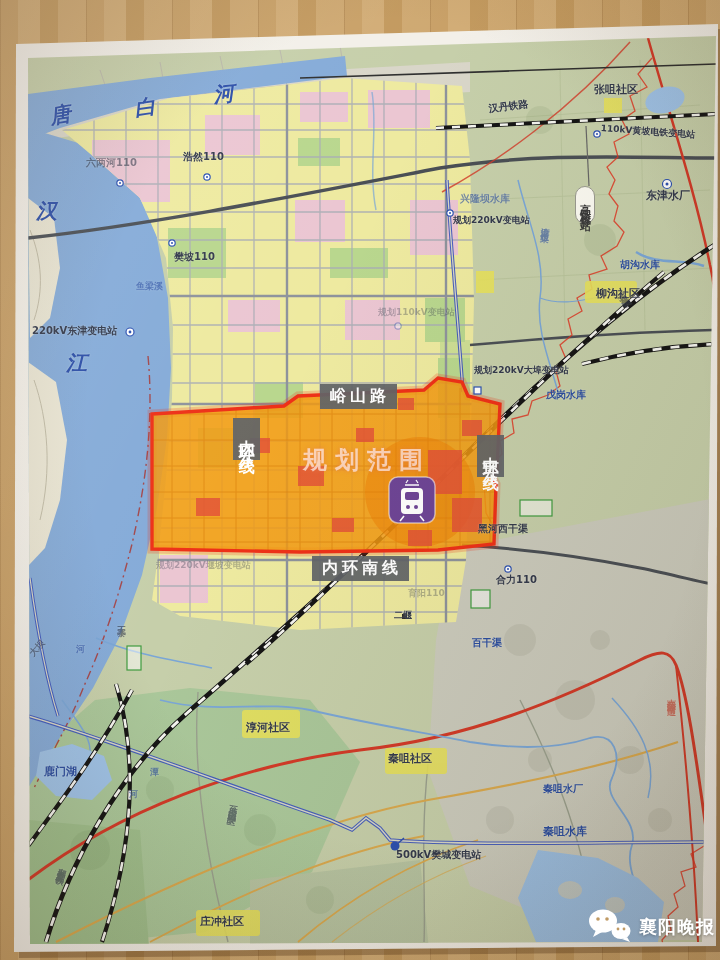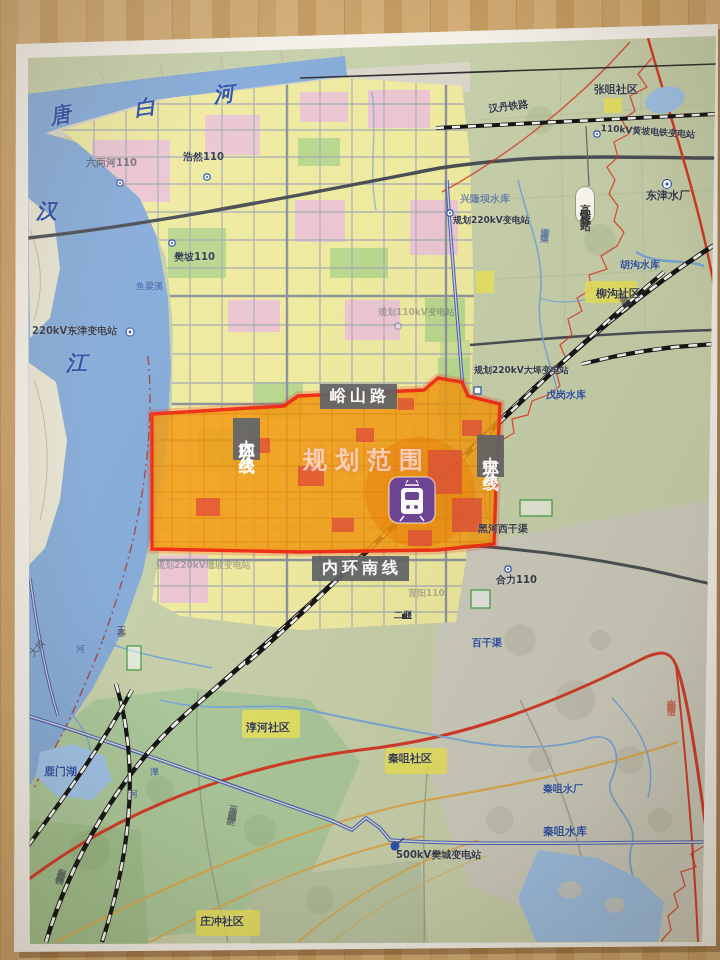--- a/index.html
+++ b/index.html
@@ -343,13 +343,28 @@
       <span class="lb blue xs fade" style="left: 129px; top: 790px;">河</span>
       <span class="lb dark xs v fade" style="left: 60px; top: 860px; transform: rotate(16deg);">襄荆宜高铁</span>
       <span class="lb dark" style="left: 200px; top: 916px;">庄冲社区</span>
       <span class="lb blue sm" style="left: 543px; top: 784px;">秦咀水厂</span>
       <span class="lb blue" style="left: 543px; top: 826px;">秦咀水库</span>
     </div>
 
   <div class="sheen"></div>
   <div class="vignette"></div>
 
+  <div class="watermark">
+    <span>
+      <svg width="44" height="34" viewBox="0 0 44 34">
+        <ellipse cx="15" cy="13" rx="14" ry="11.5" fill="#fff"></ellipse>
+        <path d="M8,22 L5,29 L14,24 Z" fill="#fff"></path>
+        <circle cx="10" cy="11" r="1.8" fill="#c09a64"></circle>
+        <circle cx="19" cy="11" r="1.8" fill="#c09a64"></circle>
+        <ellipse cx="33" cy="23" rx="9.5" ry="8" fill="#fff"></ellipse>
+        <path d="M39,29 L42,34 L34,31 Z" fill="#fff"></path>
+        <circle cx="30" cy="21" r="1.4" fill="#c09a64"></circle>
+        <circle cx="36" cy="21" r="1.4" fill="#c09a64"></circle>
+      </svg>
+    </span>
+    <span class="wm-text">襄阳晚报</span>
+  </div>
 </div>
 
 </body></html>

